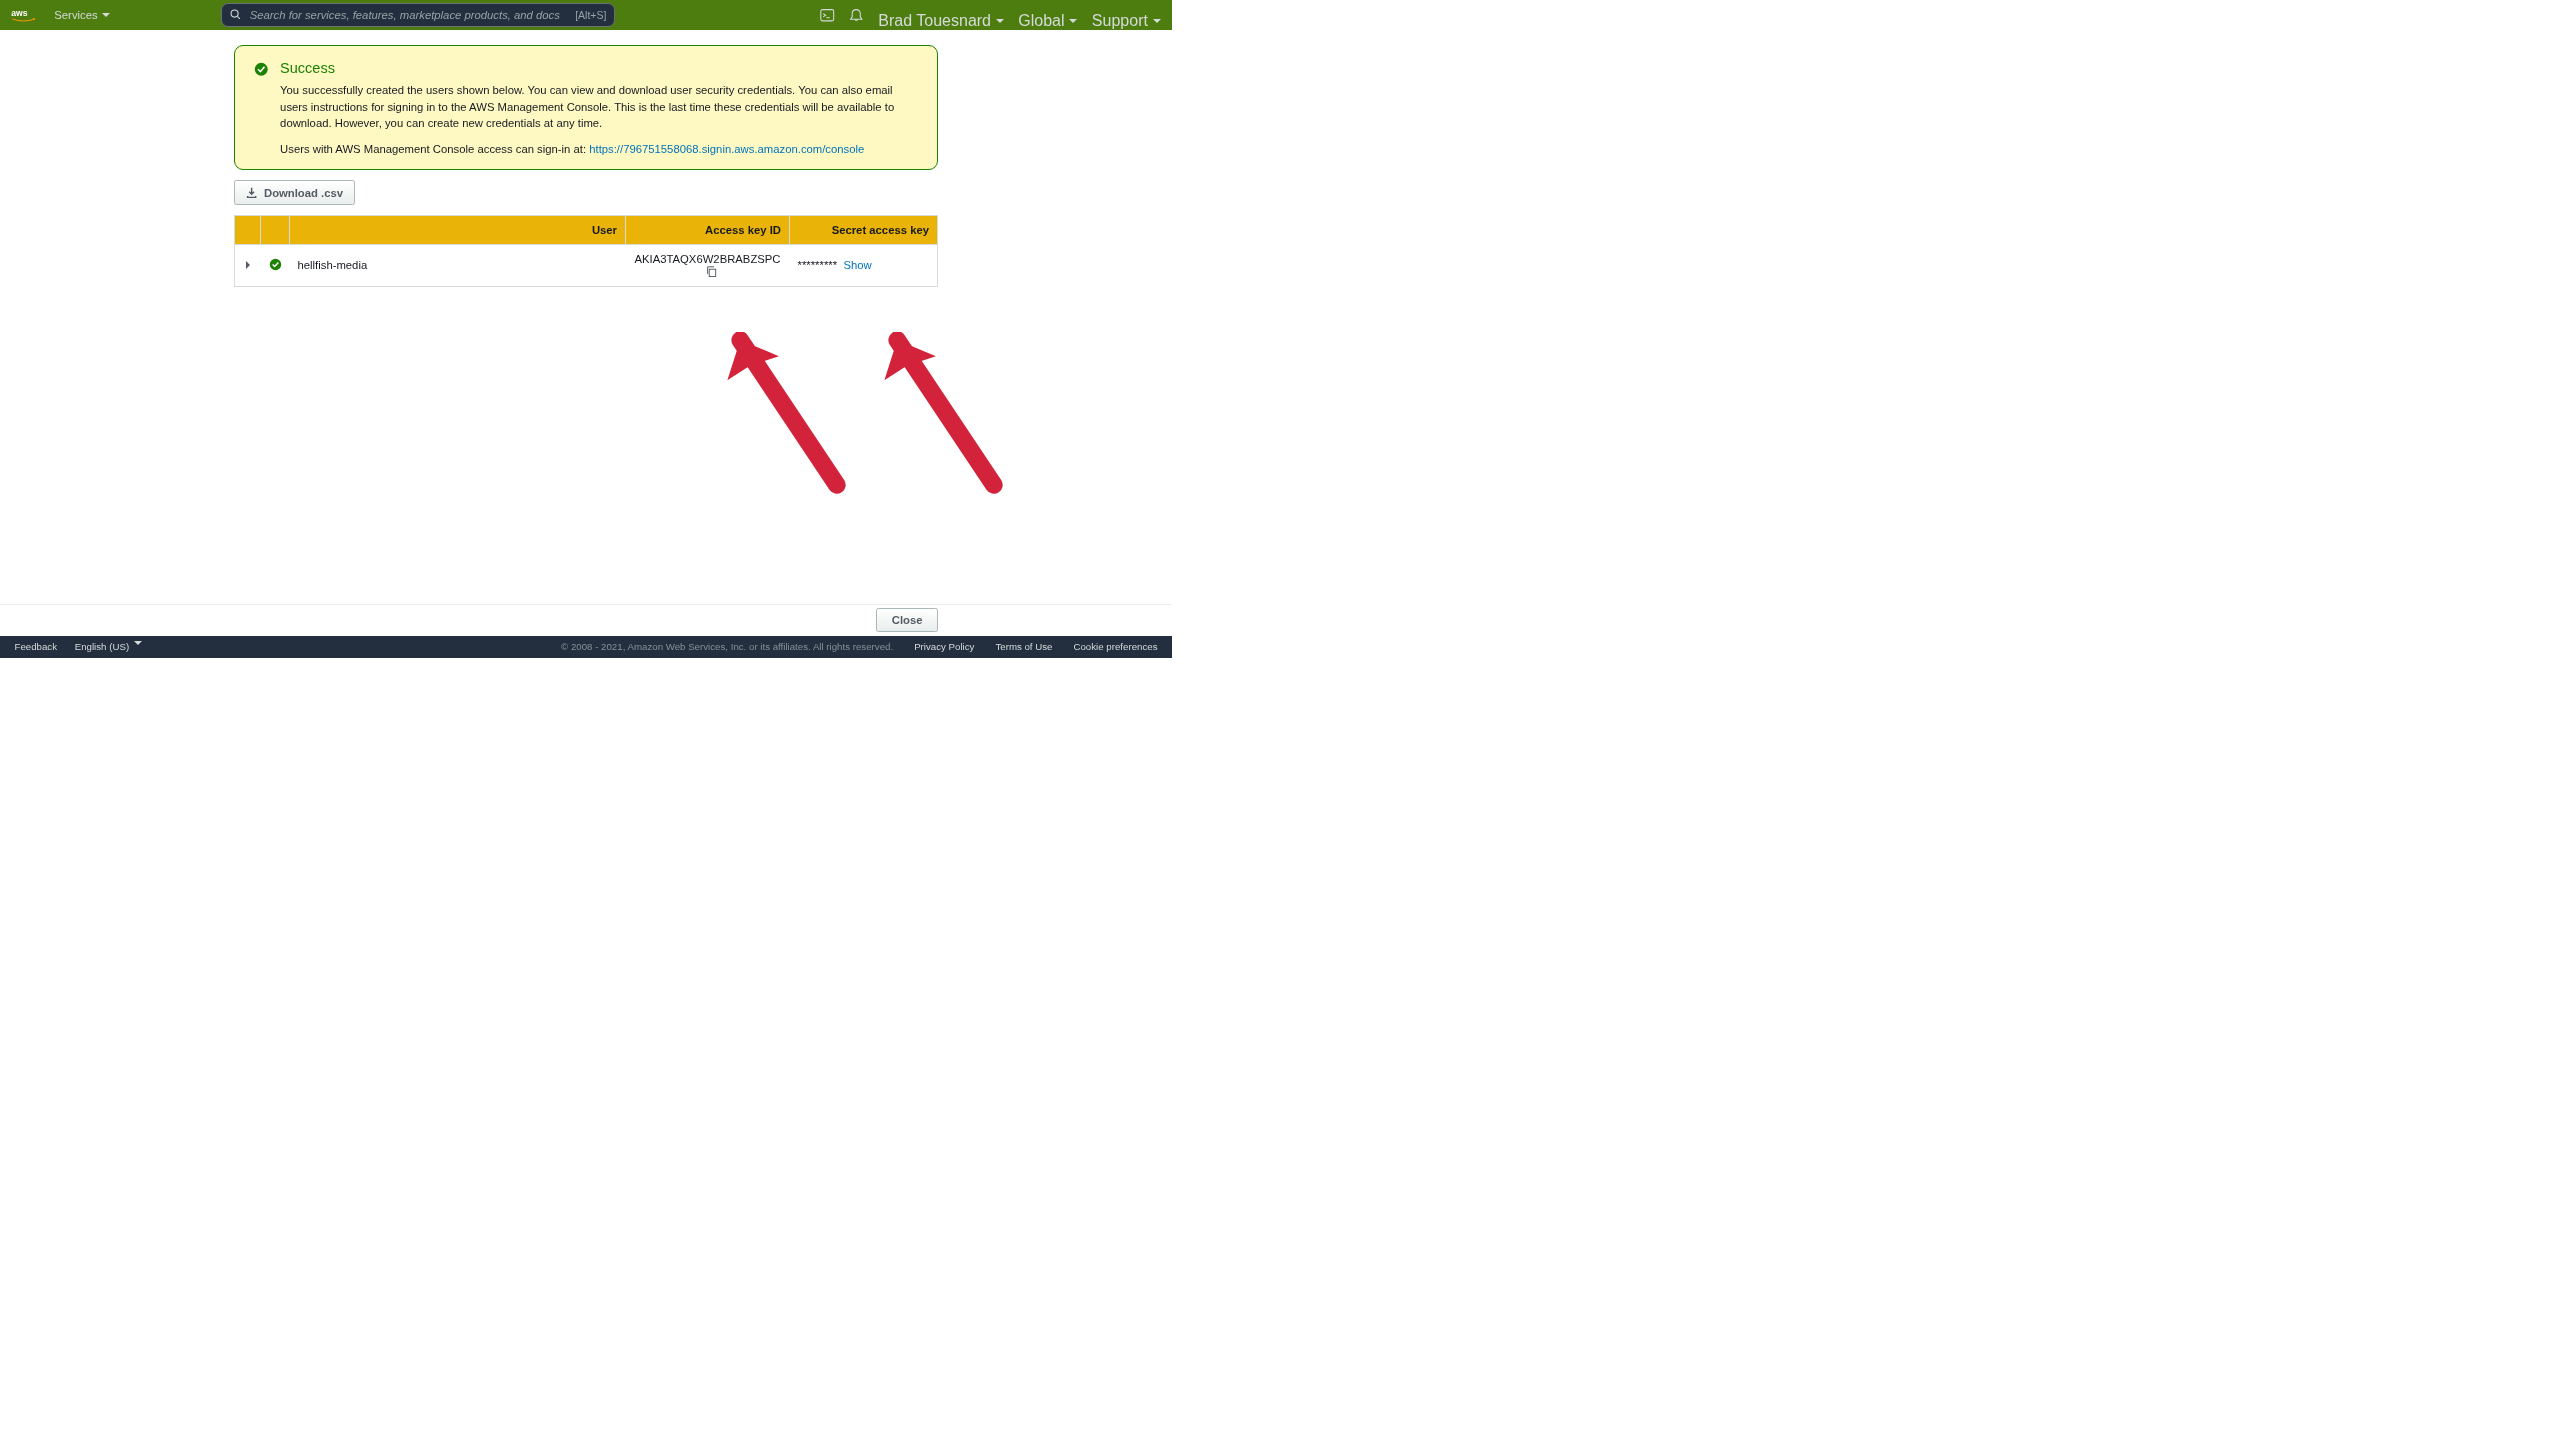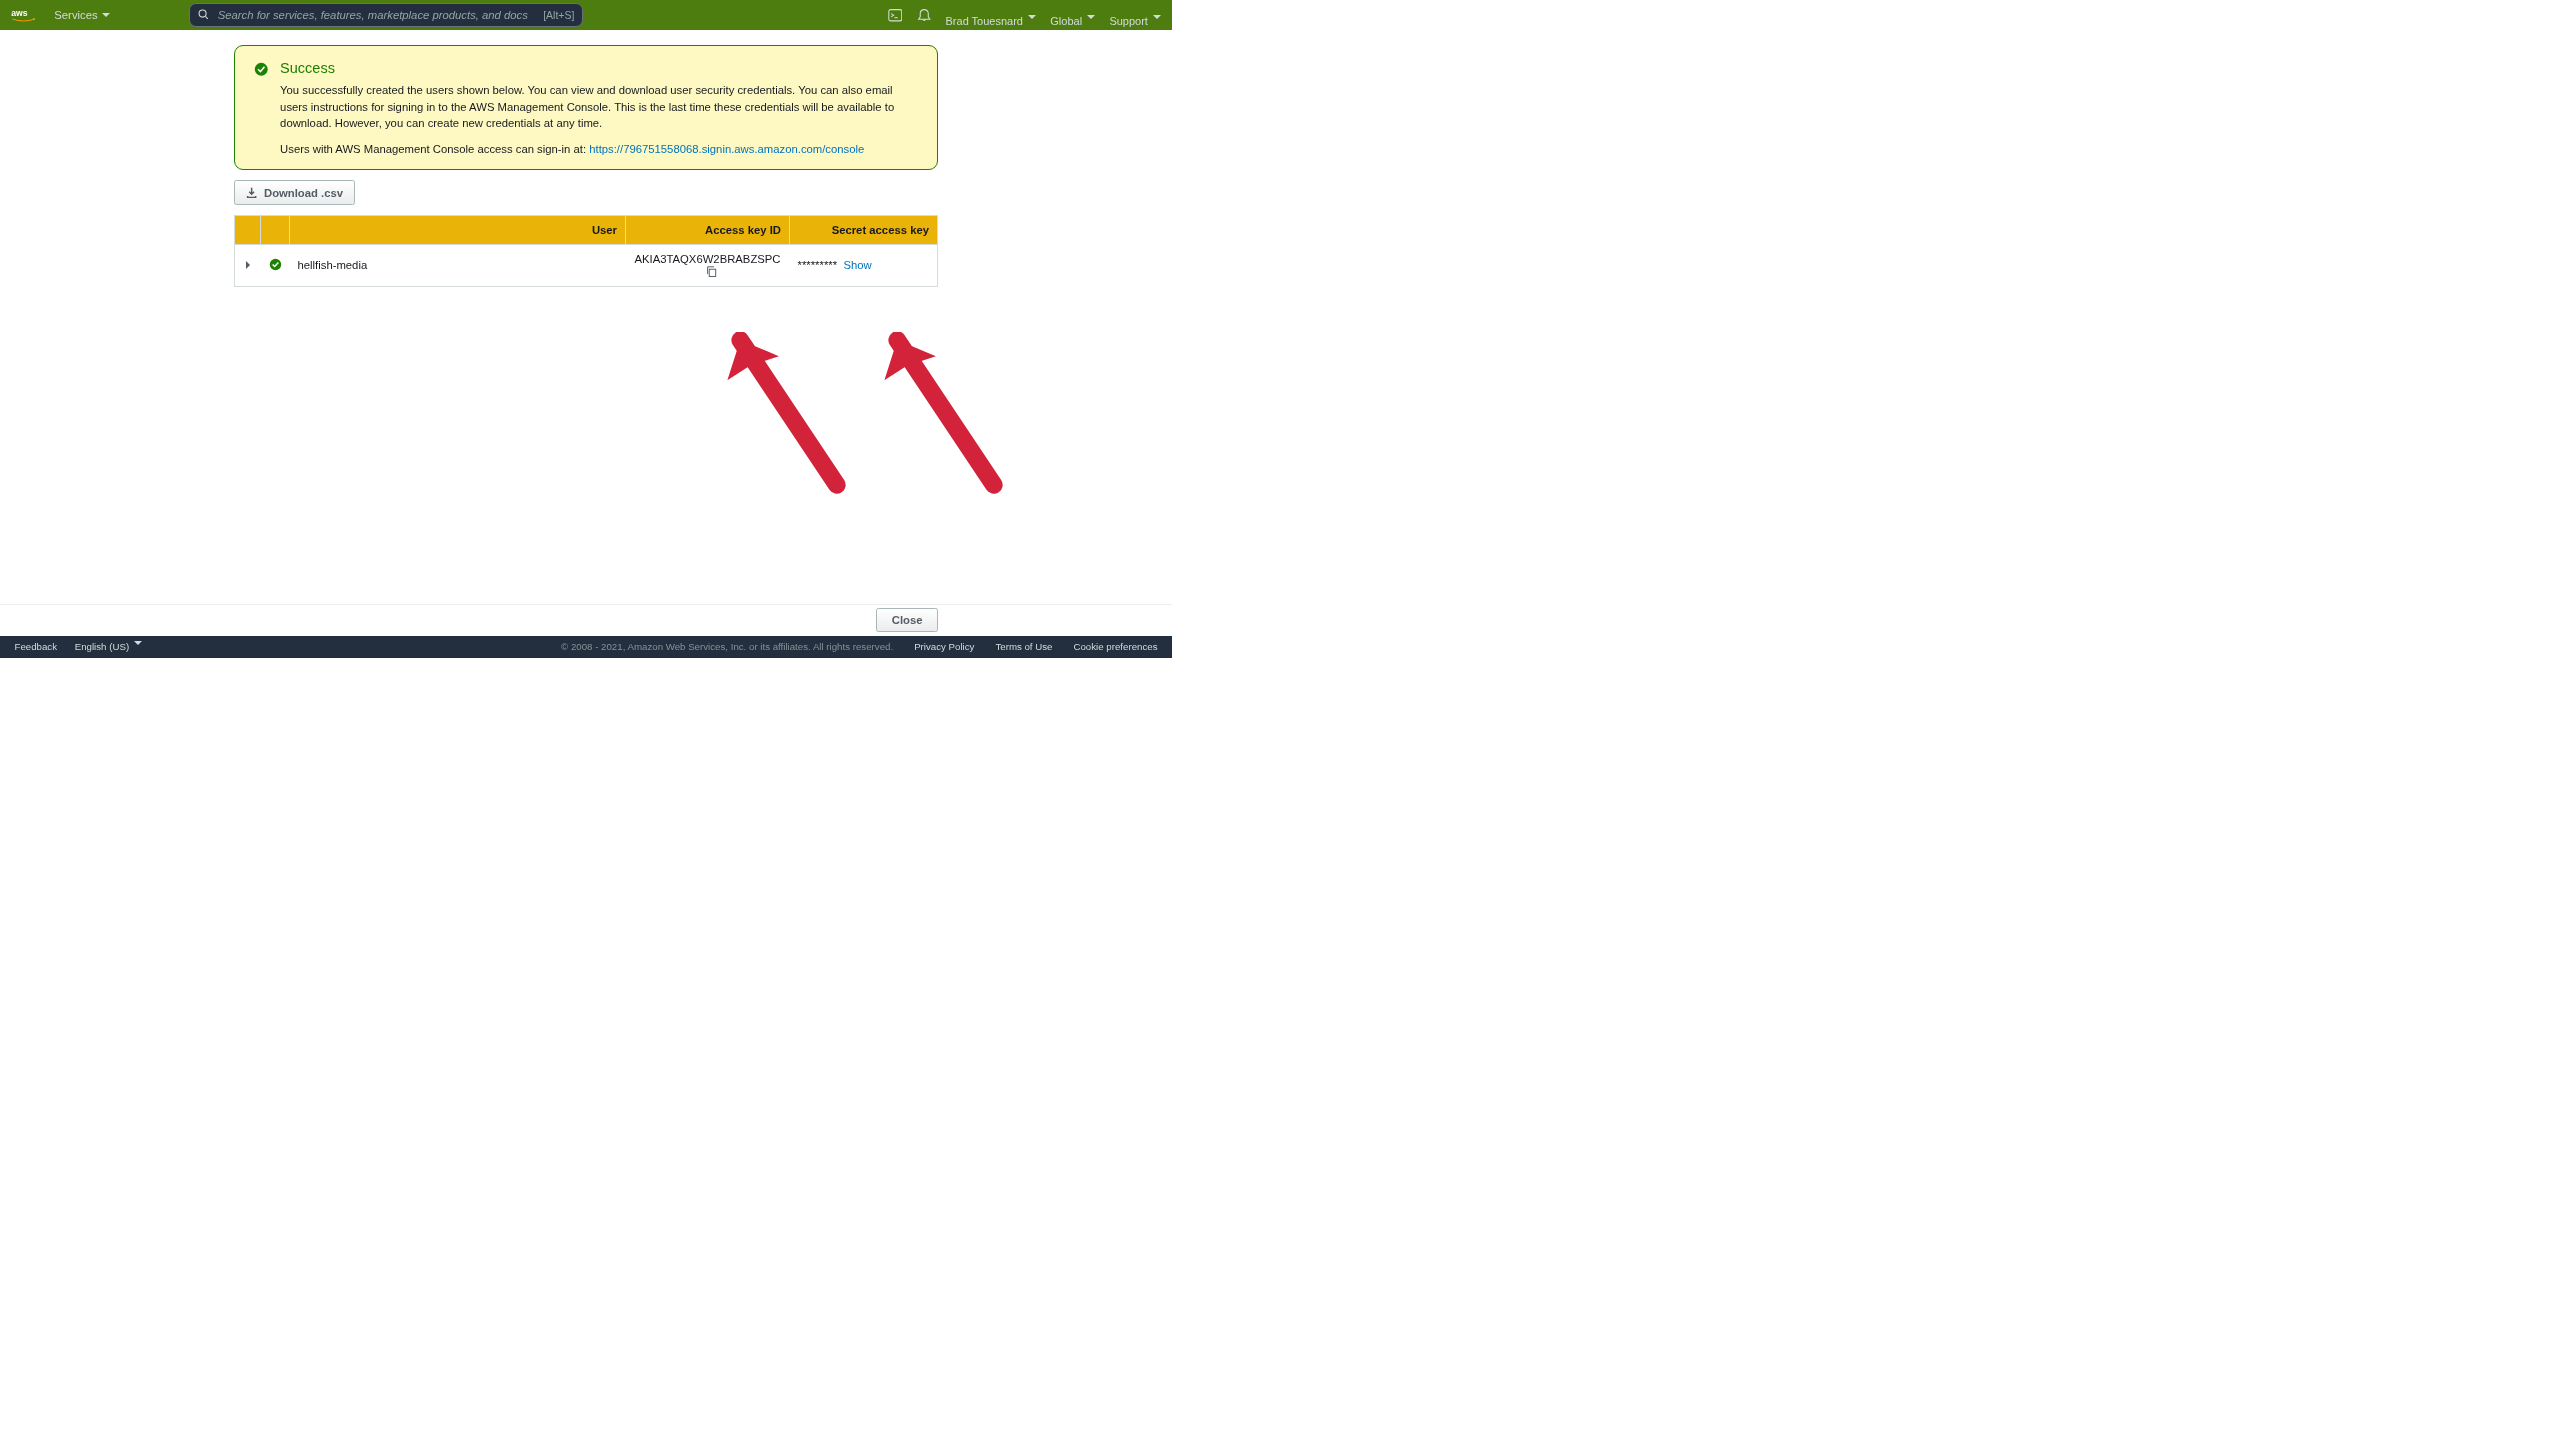--- a/index.html
+++ b/index.html
@@ -4,28 +4,28 @@
 <style>
 * { margin: 0; padding: 0; box-sizing: border-box; }
 body { font-family: "Amazon Ember", "Helvetica Neue", Arial, sans-serif; font-size: 11.3px; color: #16191f; background: #fff; width: 1172px; height: 658px; overflow: hidden; position: relative; }
 
 
 .header { background: #4d7c0f; height: 30px; display: flex; align-items: center; padding: 0 11.3px; color: #d5dbdb; }
 .aws-logo { width: 27px; height: 16px; margin-right: 16px; }
 .services-menu { display: flex; align-items: center; cursor: pointer; font-size: 11.3px; }
 .services-menu span { margin-right: 4.8px; }
 .caret-down { width: 0; height: 0; border-left: 4px solid transparent; border-right: 4px solid transparent; border-top: 4px solid #d5dbdb; }
-.search-container { margin-left: 79px; display: flex; align-items: center; border: 0.8px solid #687078; border-radius: 7px; width: 394px; height: 24px; padding: 0 8px; background: #232f3e; }
+.search-container { margin-left: 111px; display: flex; align-items: center; border: 0.8px solid #687078; border-radius: 7px; width: 394px; height: 24px; padding: 0 8px; background: #232f3e; }
 .search-icon { width: 11.3px; height: 11.3px; margin-right: 8px; }
 .search-input { background: transparent; border: none; color: #d5dbdb; font-style: italic; flex: 1; outline: none; font-size: 11.3px; }
 .search-input::placeholder { color: #95a5a6; font-style: italic; }
 .search-shortcut { color: #95a5a6; font-size: 10.5px; }
 .header-right { margin-left: auto; display: flex; align-items: center; gap: 14.5px; }
 .header-icon { width: 14.5px; height: 14.5px; cursor: pointer; }
-.header-dropdown { display: flex; align-items: flex-start; cursor: pointer; font-size: 11px; margin-top: 12px; }
+.header-dropdown { display: flex; align-items: center; cursor: pointer; font-size: 16px; margin-top: 12px; }
 .header-dropdown span { margin-right: 4.8px; }
 
 
 .main { padding: 14.5px 234px 0 234px; position: relative; height: calc(100% - 30px - 22.5px - 32px); overflow-y: auto; }
 .page-header { display: flex; justify-content: space-between; align-items: center; margin-bottom: 21px; }
 .page-title { font-size: 22.5px; font-weight: 400; color: #545b64; }
 .steps { display: flex; gap: 13px; }
 .step { width: 26px; height: 26px; border-radius: 50%; display: flex; align-items: center; justify-content: center; font-size: 11.3px; border: 0.8px solid #d5dbdb; background: #fff; color: #545b64; cursor: pointer; }
 .step.active { background: #0073bb; color: #fff; border-color: #0073bb; }
 

